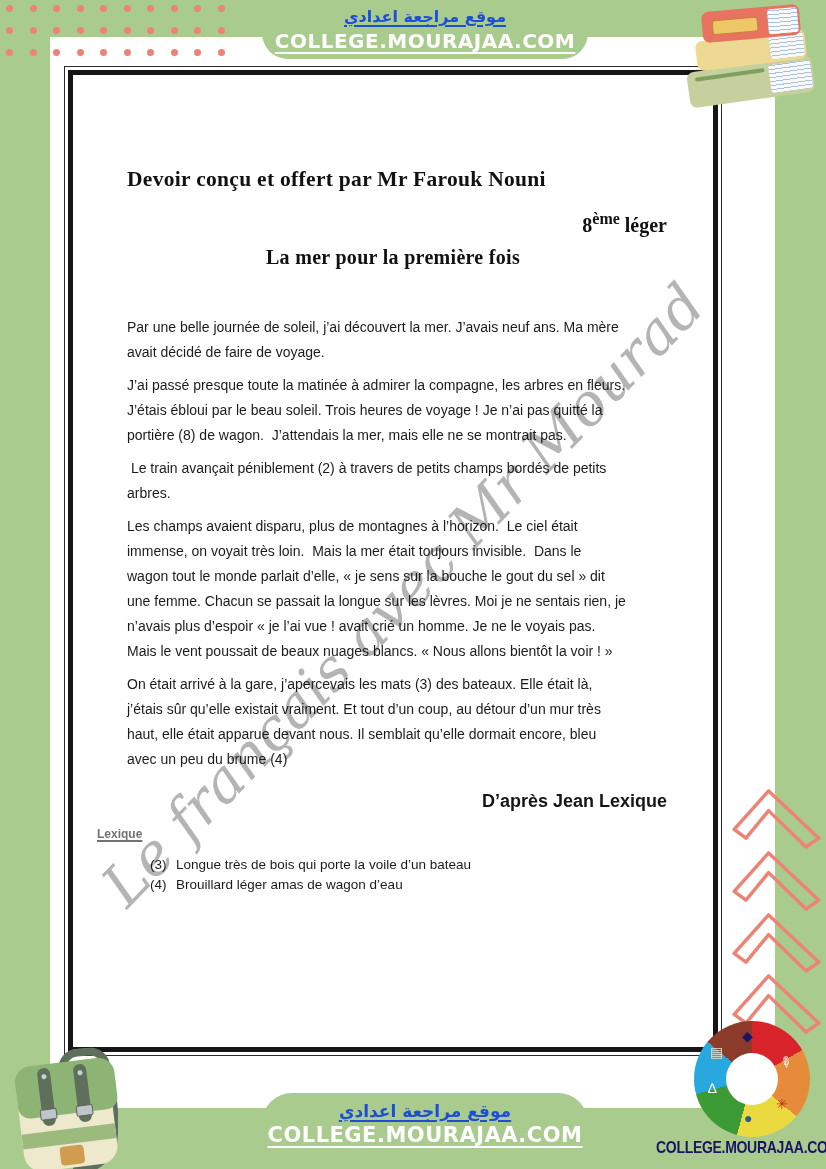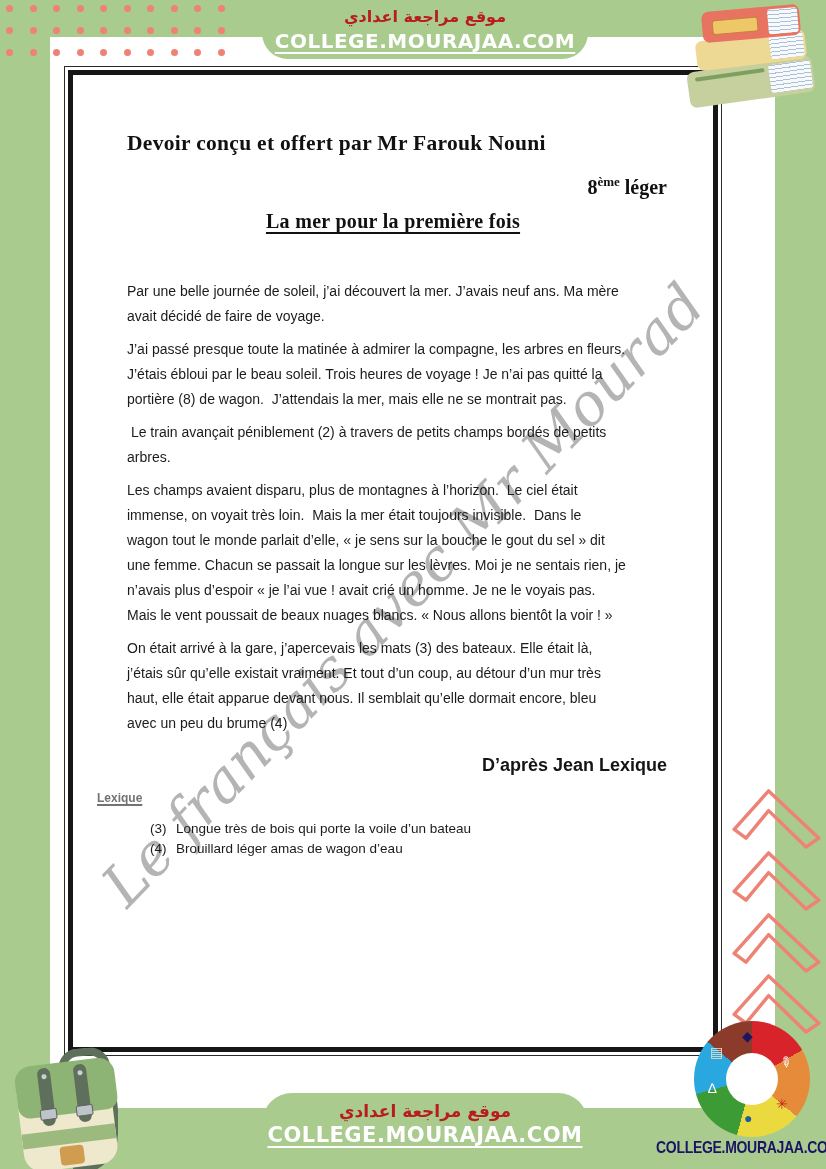--- a/index.html
+++ b/index.html
@@ -5,44 +5,44 @@
   html,body{margin:0;padding:0;}
   #stage{position:relative;width:826px;height:1169px;background:var(--green,#a9cb8e);overflow:hidden;
          font-family:"Liberation Sans",sans-serif;}
   
   .mat{position:absolute;left:50px;top:37px;width:725px;height:1071px;background:#fff;}
   
   .dot{position:absolute;width:7px;height:7px;border-radius:50%;background:var(--coral,#ee8274);}
   
   .bubble{position:absolute;left:262px;width:326px;background:var(--green,#a9cb8e);
           text-align:center;box-sizing:border-box;font-family:"DejaVu Sans",sans-serif;}
-  .bubble .ar{display:block;color:#b91c1c;font-weight:bold;font-size:16px;line-height:22px;
-          text-decoration-thickness:1.5px;text-underline-offset:3px;text-align:center;}
+  .bubble .ar{display:block;color:#1d4ed8;font-weight:bold;font-size:16px;line-height:22px;
+          text-decoration:underline;text-decoration-thickness:1.5px;text-underline-offset:3px;text-align:center;}
   .bubble .domain{display:block;color:#fff;font-weight:bold;font-size:20px;line-height:26px;letter-spacing:.5px;
           text-decoration:underline;text-decoration-thickness:1.5px;text-underline-offset:4px;}
   .bubble.hdr{top:0;height:59px;border-radius:0 0 26px 26px;padding-top:6px;}
   .bubble.ftr{top:1093px;height:76px;border-radius:30px 30px 0 0;padding-top:7px;}
   .bubble.ftr .ar{font-size:17px;}
   .bubble.ftr .domain{font-size:21px;}
   
   .page{position:absolute;left:68px;top:70px;width:640px;height:972px;background:#fff;
         border:5px solid #161616;outline:1px solid #2a2a2a;outline-offset:3px;overflow:hidden;}
   .wm{position:absolute;left:330px;top:520px;transform:translate(-50%,-50%) rotate(-46deg);
       font-family:"DejaVu Serif",serif;font-style:italic;font-size:58px;white-space:nowrap;
       color:rgba(118,118,118,.55);z-index:1;}
-  .page .content{position:absolute;inset:0;z-index:2;}
+  .page .content{position:absolute;inset:0;z-index:2;margin-top:36px;}
   .doc-title{position:absolute;left:54px;top:56px;font-family:"Liberation Serif",serif;
       font-weight:bold;font-size:21.5px;letter-spacing:.3px;color:#111;}
   .grade{position:absolute;right:46px;top:99px;font-family:"Liberation Serif",serif;
       font-weight:bold;font-size:20px;color:#111;}
-  .grade sup{font-size:13px;}
+  .grade sup{font-size:16px;}
   .heading{position:absolute;left:0;right:0;top:135px;text-align:center;font-family:"Liberation Serif",serif;
       font-weight:bold;font-size:20px;letter-spacing:.3px;color:#111;
       }
-  .heading span{text-decoration:underline;text-decoration-thickness:2px;text-underline-offset:4px;}
+  .heading span{text-decoration-thickness:2px;text-underline-offset:4px;}
   .bodytext{position:absolute;left:54px;top:204px;font-size:14px;line-height:25px;color:#1b1b1b;}
   .para{white-space:pre;margin:0 0 8px 0;}
   .byline{position:absolute;right:46px;top:680px;font-size:18px;font-weight:600;color:#151515;}
   .lex-title{position:absolute;left:24px;top:716px;font-size:12px;font-weight:bold;color:#737373;
       text-decoration:underline;text-decoration-thickness:1.5px;text-underline-offset:2px;}
   .lex-items{position:absolute;left:77px;top:744px;font-size:13.5px;line-height:20px;color:#1b1b1b;}
   .lex-item .n{display:inline-block;width:26px;}
   
   .chev{position:absolute;left:729px;width:94px;height:63px;}
   

